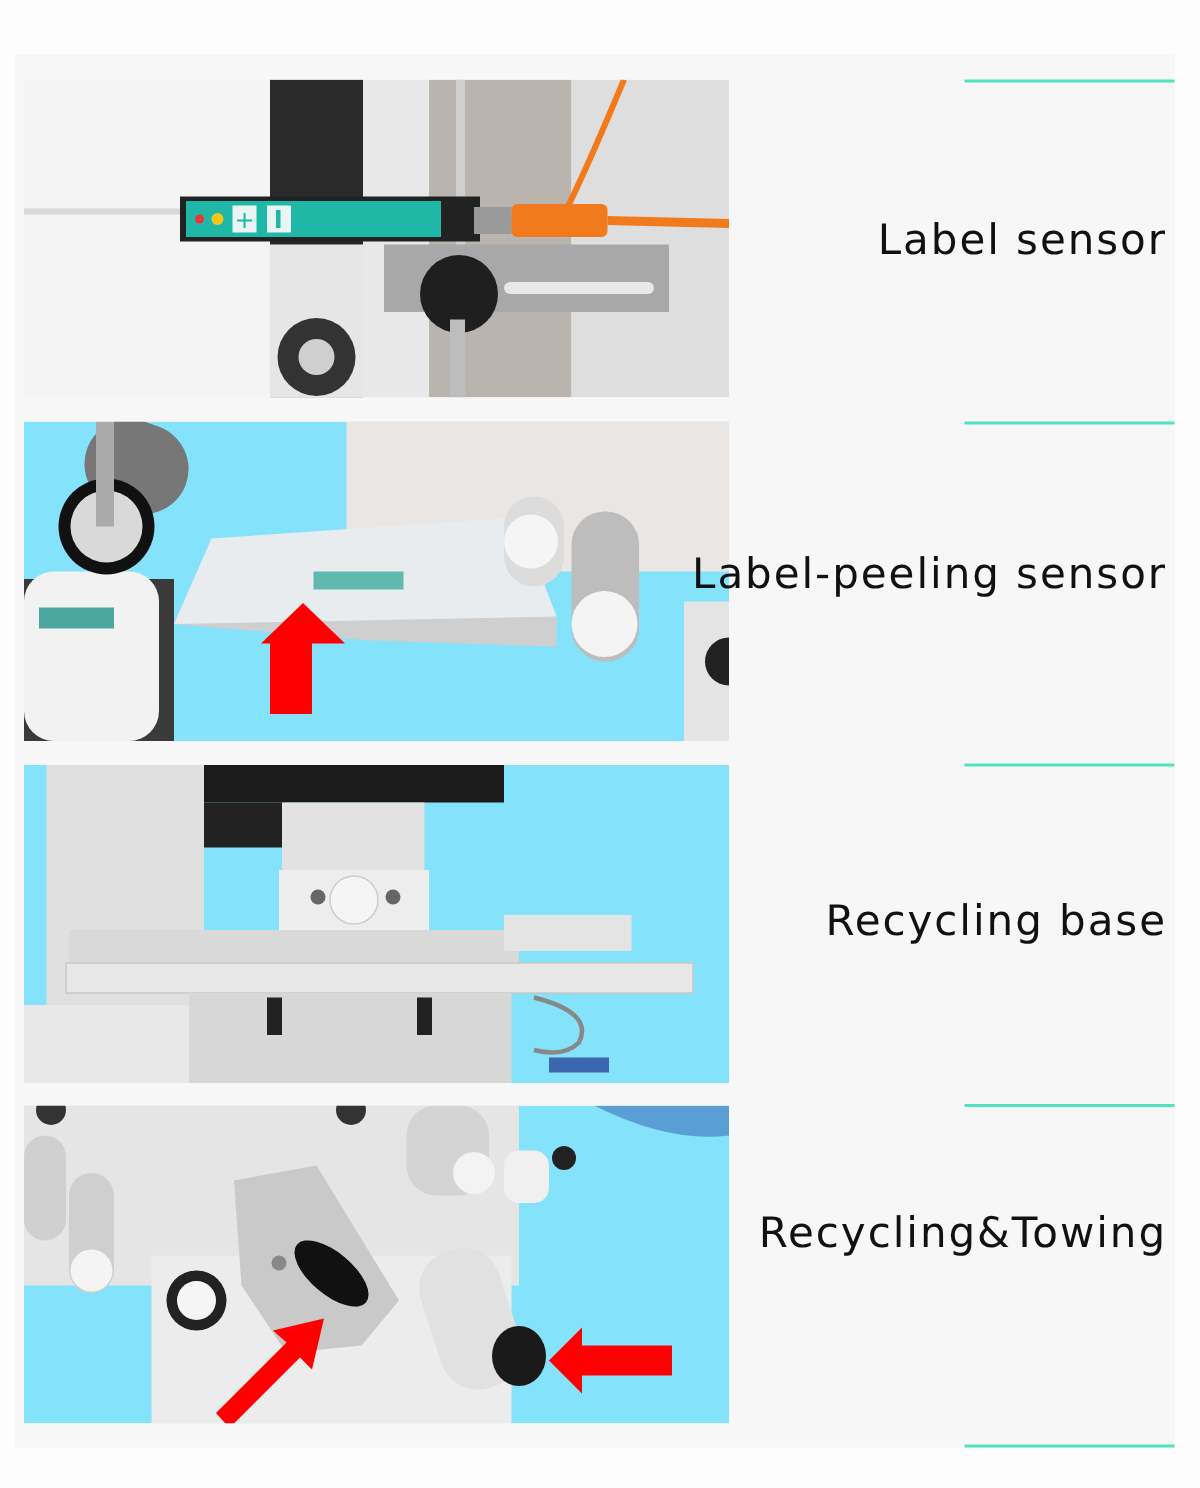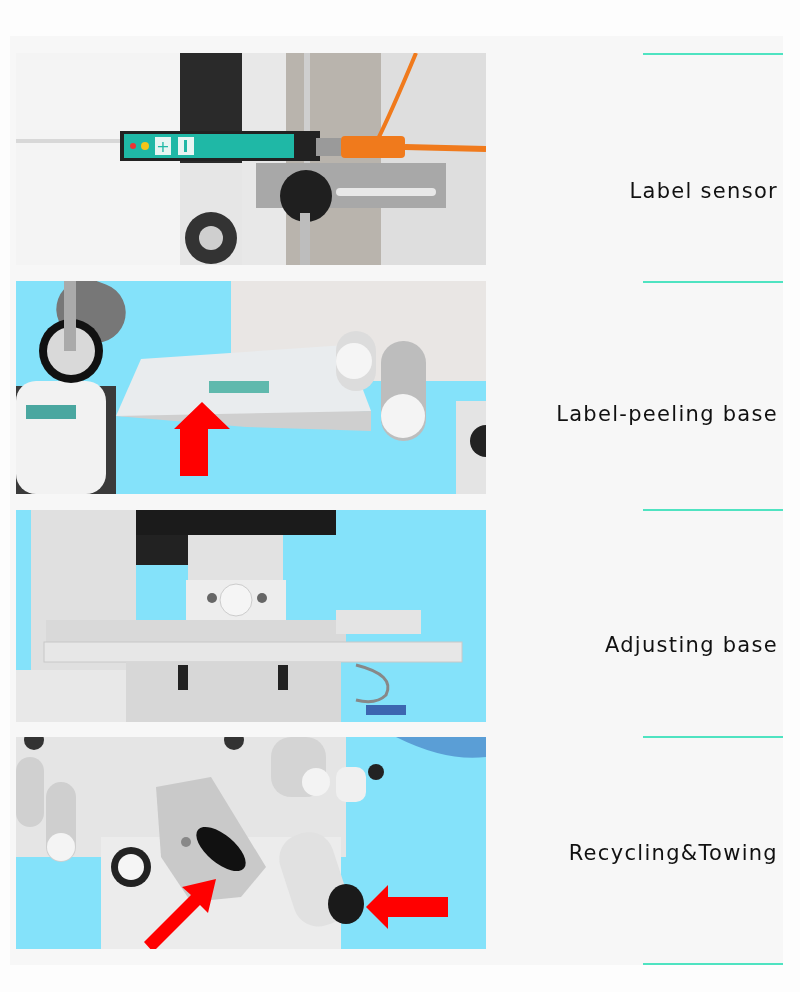--- a/index.html
+++ b/index.html
@@ -1,21 +1,21 @@
 <!DOCTYPE html>
 <html><head>
 <meta charset="utf-8">
 <style>
   html,body{margin:0;padding:0;}
   body{width:800px;height:992px;background:#fdfdfd;position:relative;overflow:hidden;font-family:"DejaVu Sans",sans-serif;}
   .panel{position:absolute;left:10px;top:36px;width:773px;height:929px;background:#f7f7f7;}
   .teal-line{position:absolute;left:643px;width:140px;height:2px;background:#4fe3c1;}
   .photo{position:absolute;left:16px;width:470px;overflow:hidden;}
   .photo svg{display:block;width:470px;height:100%;}
-  .caption{position:absolute;right:22px;font-size:21px;letter-spacing:1.3px;color:#111;white-space:nowrap;line-height:26px;margin-top:31px;}
+  .caption{position:absolute;right:22px;font-size:28px;letter-spacing:1.3px;color:#111;white-space:nowrap;line-height:26px;}
 </style>
 </head>
 <body>
 
 <div class="panel"></div>
 
 <div class="teal-line" style="top:53px"></div>
 <div class="teal-line" style="top:281px"></div>
 <div class="teal-line" style="top:509px"></div>
 <div class="teal-line" style="top:736px"></div>
@@ -69,21 +69,21 @@
     <polygon points="100,135 125,78 330,64 355,130 230,140" fill="#e9ecee"></polygon>
     <rect x="193" y="100" width="60" height="12" fill="#5fb9ad"></rect>
     <polygon points="100,135 355,130 355,150 230,146" fill="#cfcfcf"></polygon>
     <rect x="320" y="50" width="40" height="60" rx="20" fill="#dcdcdc"></rect>
     <circle cx="338" cy="80" r="18" fill="#f5f5f5"></circle>
     <rect x="365" y="60" width="45" height="100" rx="22" fill="#bdbdbd"></rect>
     <circle cx="387" cy="135" r="22" fill="#f4f4f4"></circle>
     <polygon points="164,215 164,168 158,168 186,141 214,168 192,168 192,215" fill="#ff0000" transform="translate(0,-20)"></polygon>
   </svg>
 </div>
-<div class="caption" style="top:370px">Label-peeling base</div>
+<div class="caption" style="top:370px">Label-peeling sensor</div>
 
 <div class="photo" style="top:510px;height:212px">
   <svg viewBox="0 0 470 212" preserveAspectRatio="none">
     <rect width="470" height="212" fill="#84e2fa"></rect>
     <rect x="15" y="0" width="105" height="212" fill="#e0e0e0"></rect>
     <rect x="0" y="160" width="140" height="52" fill="#e8e8e8"></rect>
     <rect x="120" y="0" width="200" height="25" fill="#1b1b1b"></rect>
     <rect x="120" y="25" width="55" height="30" fill="#222"></rect>
     <rect x="172" y="25" width="95" height="45" fill="#e2e2e2"></rect>
     <rect x="170" y="70" width="100" height="60" fill="#ededed"></rect>
@@ -93,21 +93,21 @@
     <rect x="30" y="110" width="300" height="22" fill="#d9d9d9"></rect>
     <rect x="28" y="132" width="418" height="20" fill="#e7e7e7" stroke="#c8c8c8"></rect>
     <rect x="320" y="100" width="85" height="24" fill="#e4e4e4"></rect>
     <rect x="110" y="152" width="215" height="60" fill="#d7d7d7"></rect>
     <rect x="162" y="155" width="10" height="25" fill="#222"></rect>
     <rect x="262" y="155" width="10" height="25" fill="#222"></rect>
     <path d="M340 155 Q380 165 370 185 Q360 195 340 190" stroke="#888" stroke-width="3" fill="none"></path>
     <rect x="350" y="195" width="40" height="10" fill="#3c66b0"></rect>
   </svg>
 </div>
-<div class="caption" style="top:601px">Adjusting base</div>
+<div class="caption" style="top:601px">Recycling base</div>
 
 <div class="photo" style="top:737px;height:212px">
   <svg viewBox="0 0 470 212" preserveAspectRatio="none">
     <rect width="470" height="212" fill="#84e2fa"></rect>
     <path d="M380 0 Q430 25 470 20 L470 0 Z" fill="#5a9ed6"></path>
     <rect x="0" y="0" width="330" height="120" fill="#e5e5e5"></rect>
     <rect x="85" y="100" width="240" height="112" fill="#ececec"></rect>
     <circle cx="18" cy="3" r="10" fill="#333"></circle>
     <circle cx="218" cy="3" r="10" fill="#333"></circle>
     <rect x="0" y="20" width="28" height="70" rx="14" fill="#d0d0d0"></rect>

